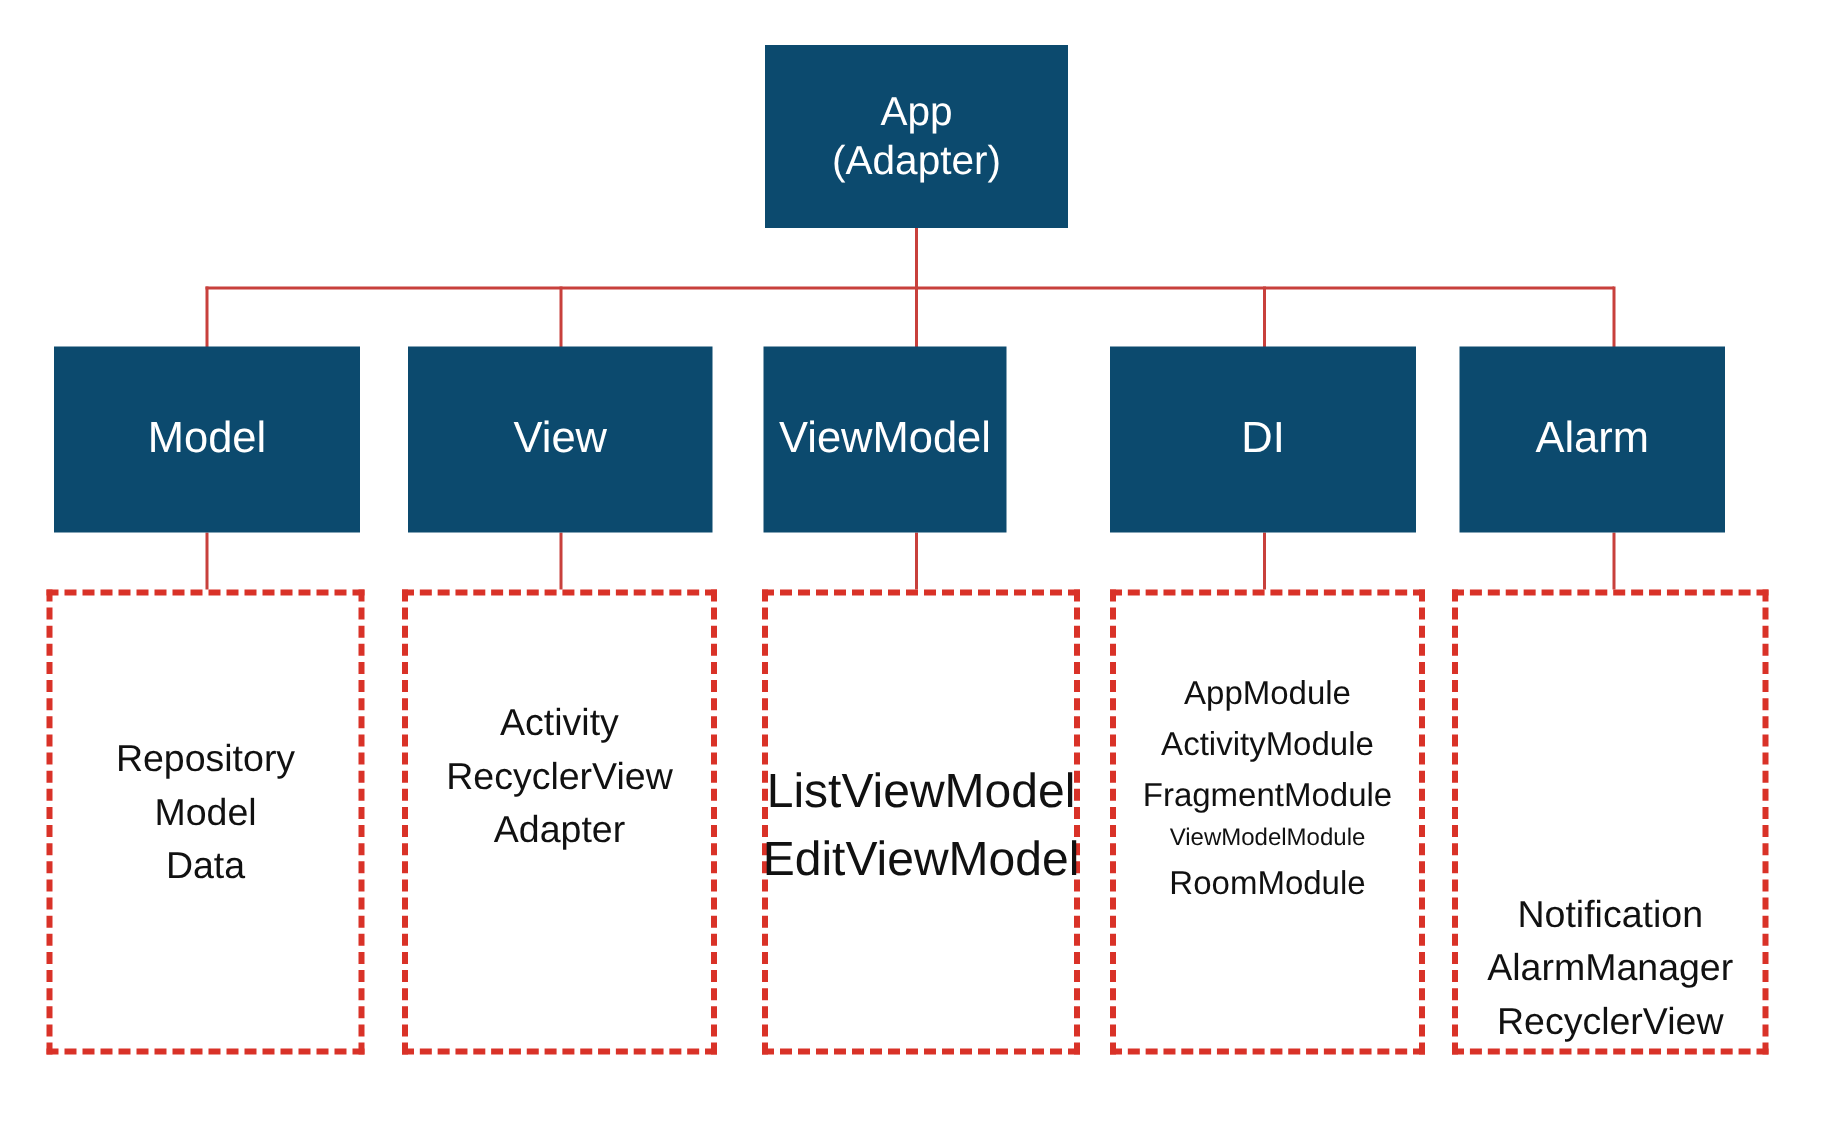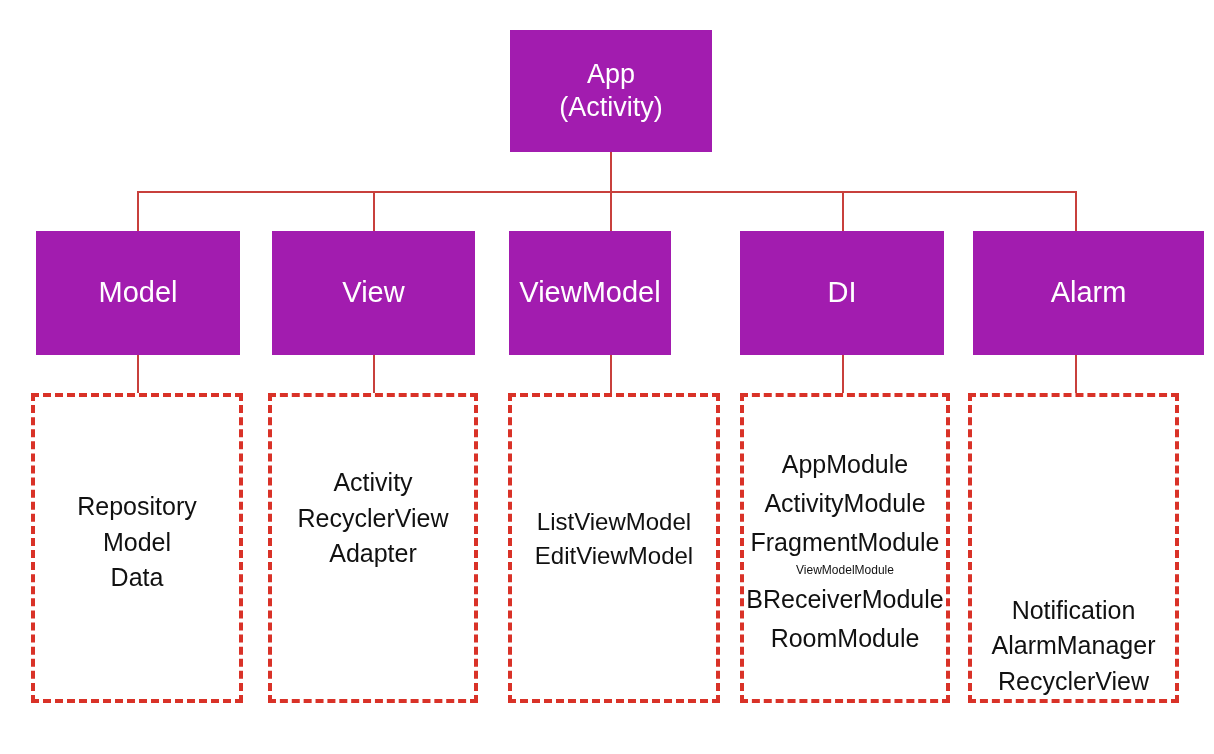--- a/index.html
+++ b/index.html
@@ -16,21 +16,21 @@
     position: relative;
     width: 1214px;
     height: 754px;
     background: #ffffff;
     overflow: hidden;
   }
 
   
   .node {
     position: absolute;
-    background: #a21caf;
+    background: #0c4a6e;
     color: #ffffff;
     display: flex;
     align-items: center;
     justify-content: center;
     text-align: center;
     line-height: 1.22;
     font-weight: 400;
     box-sizing: border-box;
     z-index: 3;
   }
@@ -46,21 +46,21 @@
   }
   .node-l2 {
     top: 231px;
     height: 124px;
     font-size: 29px;
   }
   #node-model     { left: 36px;  width: 204px; }
   #node-view      { left: 272px; width: 203px; }
   #node-viewmodel { left: 509px; width: 162px; }
   #node-di        { left: 740px; width: 204px; }
-  #node-alarm     { left: 973px; width: 231px; }
+  #node-alarm     { left: 973px; width: 177px; }
 
   
   .detail {
     position: absolute;
     top: 393px;
     height: 310px;
     border: 4px dashed #d93228;
     background: #ffffff;
     box-sizing: border-box;
     display: flex;
@@ -78,31 +78,31 @@
 
   #detail-model     { left: 31px;  width: 212px; }
   #detail-view      { left: 268px; width: 210px; }
   #detail-viewmodel { left: 508px; width: 212px; }
   #detail-di        { left: 740px; width: 210px; }
   #detail-alarm     { left: 968px; width: 211px; }
 
   #detail-model .line,
   #detail-view .line,
   #detail-alarm .line { font-size: 25px; }
-  #detail-viewmodel .line { font-size: 24px; }
+  #detail-viewmodel .line { font-size: 32px; }
 
   #detail-viewmodel { justify-content: flex-start; padding-top: 108px; }
   #detail-di { justify-content: flex-start; padding-top: 48px; }
   #detail-alarm { justify-content: flex-end; padding-top: 92px; }
   #detail-model { justify-content: flex-start; padding-top: 92px; }
   #detail-view  { justify-content: flex-start; padding-top: 68px; }
 
   
-  #detail-di .line { font-size: 25px; line-height: 1.55; }
-  #detail-di .line.sm { font-size: 12px; }
+  #detail-di .line { font-size: 22px; line-height: 1.55; }
+  #detail-di .line.sm { font-size: 16px; }
 
   
   .conn {
     position: absolute;
     background: #c8403c;
     z-index: 1;
   }
   .conn-v { width: 2px; }
   .conn-h { height: 2px; }
 
@@ -137,21 +137,21 @@
 
   <div class="conn conn-v" id="conn-leg-model"></div>
   <div class="conn conn-v" id="conn-leg-view"></div>
   <div class="conn conn-v" id="conn-leg-viewmodel"></div>
   <div class="conn conn-v" id="conn-leg-di"></div>
   <div class="conn conn-v" id="conn-leg-alarm"></div>
 
   <div class="node node-root">
     <div class="root-lines">
       <span class="line">App</span><br>
-      <span class="line">(Activity)</span>
+      <span class="line">(Adapter)</span>
     </div>
   </div>
 
   <div class="node node-l2" id="node-model">
     <span>Model</span>
   </div>
   <div class="node node-l2" id="node-view">
     <span>View</span>
   </div>
   <div class="node node-l2" id="node-viewmodel">
@@ -179,21 +179,20 @@
   <div class="detail" id="detail-viewmodel">
     <span class="line">ListViewModel</span>
     <span class="line">EditViewModel</span>
   </div>
 
   <div class="detail" id="detail-di">
     <span class="line">AppModule</span>
     <span class="line">ActivityModule</span>
     <span class="line">FragmentModule</span>
     <span class="line sm">ViewModelModule</span>
-    <span class="line">BReceiverModule</span>
     <span class="line">RoomModule</span>
   </div>
 
   <div class="detail" id="detail-alarm">
     <span class="line">Notification</span>
     <span class="line">AlarmManager</span>
     <span class="line">RecyclerView</span>
   </div>
 
 </div>

